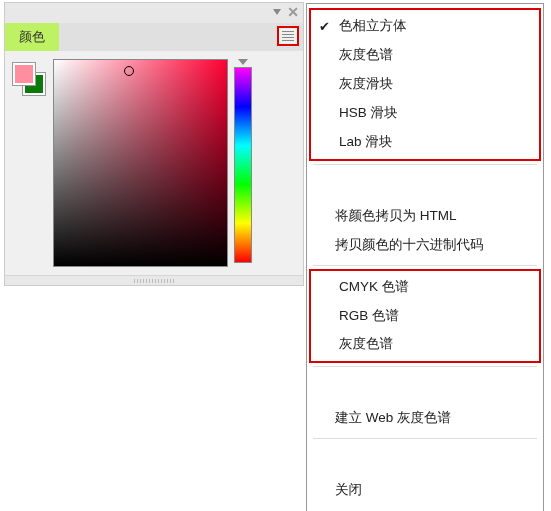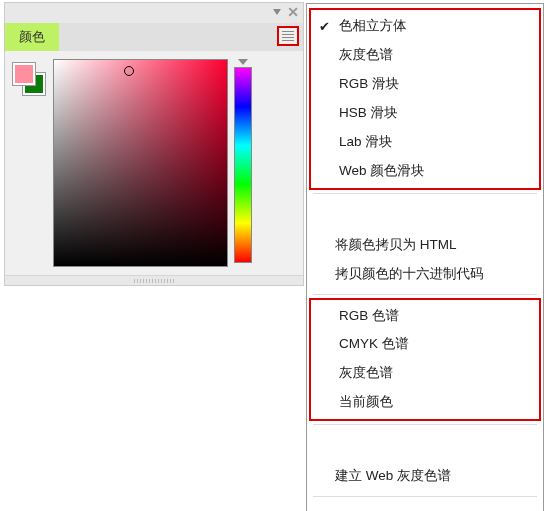--- a/index.html
+++ b/index.html
@@ -249,54 +249,48 @@
 <div class="flyout">
   <div class="menu-group boxed">
     <div class="menu-item">
       <span class="check">✔</span>
       <span>色相立方体</span>
     </div>
     <div class="menu-item">
         <span>灰度色谱</span>
       </div>
     <div class="menu-item">
-        <span>RGB 滑块</span>
+        <span>灰度滑块</span>
       </div>
     <div class="menu-item">
         <span>HSB 滑块</span>
       </div>
     <div class="menu-item">
         <span>Lab 滑块</span>
-      </div>
-    <div class="menu-item">
-        <span>Web 颜色滑块</span>
       </div>
   </div>
   <div class="sep"></div>
   <div class="menu-group">
     <div class="menu-item">
         <span>将颜色拷贝为 HTML</span>
       </div>
     <div class="menu-item">
         <span>拷贝颜色的十六进制代码</span>
       </div>
   </div>
   <div class="sep"></div>
   <div class="menu-group boxed">
     <div class="menu-item">
+        <span>CMYK 色谱</span>
+      </div>
+    <div class="menu-item">
         <span>RGB 色谱</span>
       </div>
     <div class="menu-item">
-        <span>CMYK 色谱</span>
-      </div>
-    <div class="menu-item">
         <span>灰度色谱</span>
-      </div>
-    <div class="menu-item">
-        <span>当前颜色</span>
       </div>
   </div>
   <div class="sep"></div>
   <div class="menu-group">
     <div class="menu-item">
         <span>建立 Web 灰度色谱</span>
       </div>
   </div>
   <div class="sep"></div>
   <div class="menu-group">

